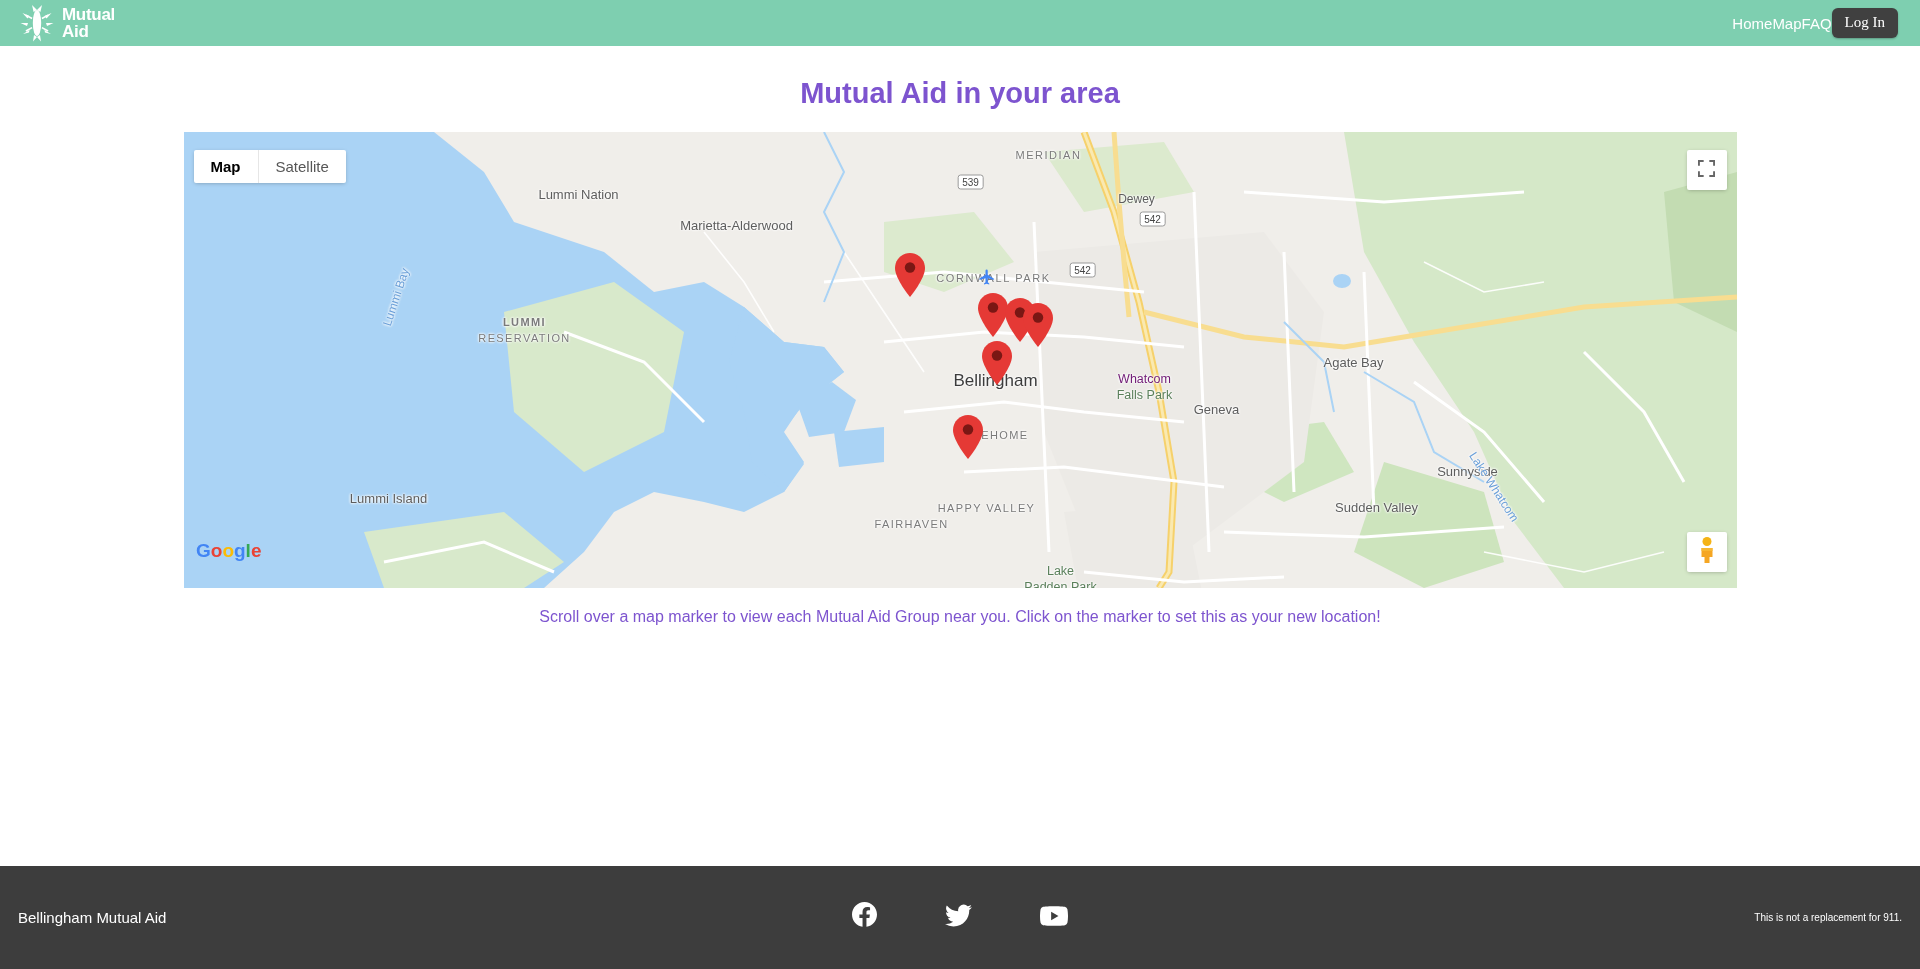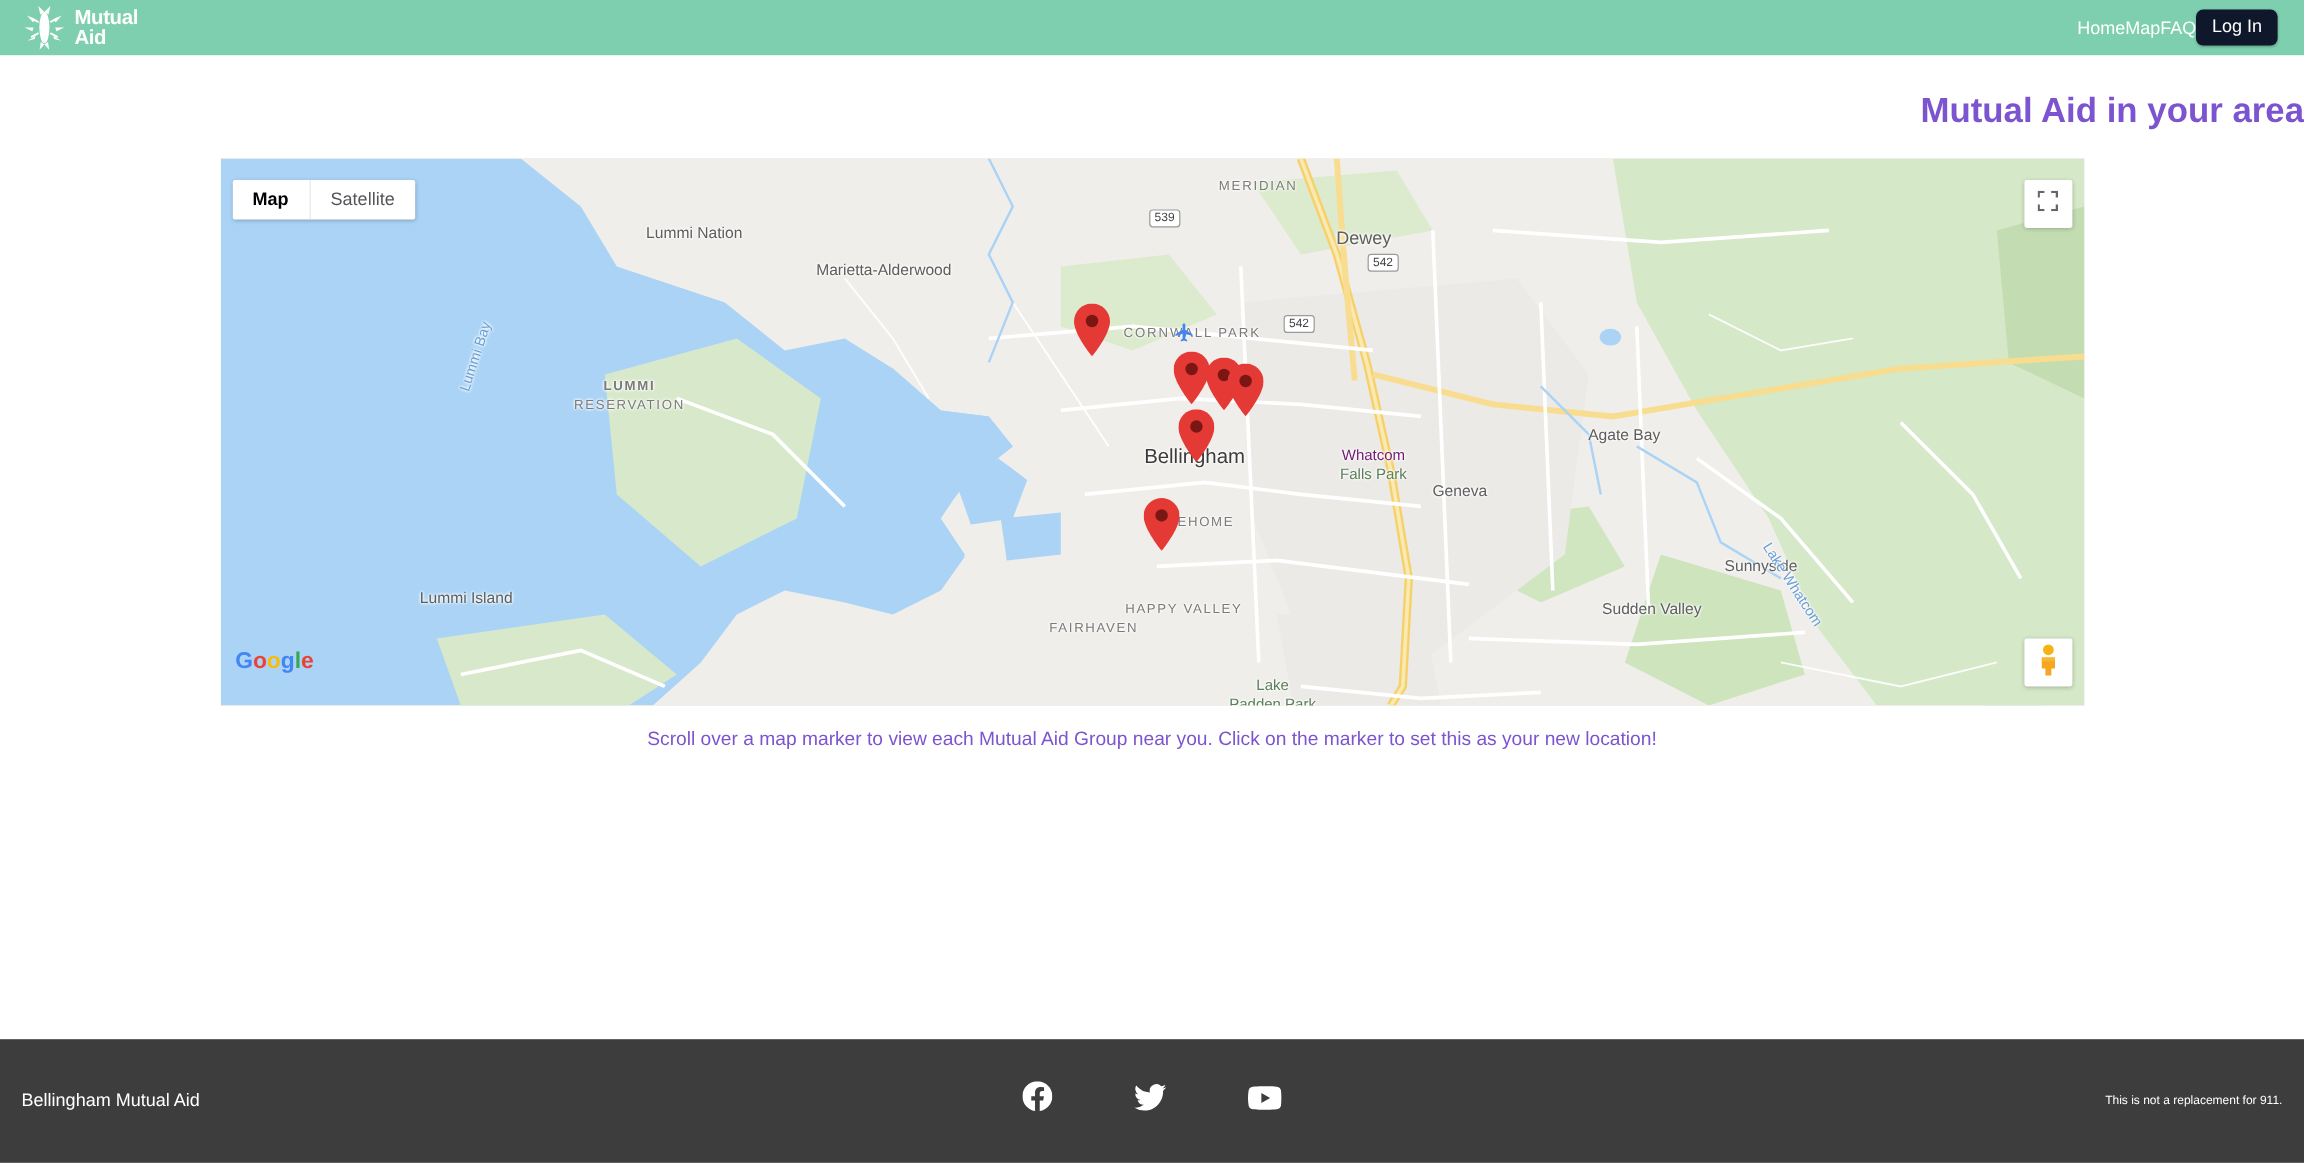--- a/index.html
+++ b/index.html
@@ -38,34 +38,34 @@
     display: flex;
     align-items: center;
   }
   .nav-link {
     color: #ffffff;
     font-size: 15px;
     text-decoration: none;
     cursor: pointer;
   }
   .login-btn {
-    background: #0f172a;
+    background: #404040;
     color: #fff;
     font-size: 15px;
     border: none;
     border-radius: 6px;
     padding: 6px 13px 7px;
     cursor: pointer;
-    font-family: Liberation Sans, sans-serif;
+    font-family: Liberation Serif, serif;
     box-shadow: 0 1px 2px rgba(0,0,0,0.25);
   }
 
   
   .page-title {
-    text-align: right;
+    text-align: center;
     color: #7d54cf;
     font-size: 29px;
     font-weight: bold;
     margin: 0;
     padding: 30px 0 0 0;
     line-height: 34px;
   }
 
   
   .map-wrap {
@@ -305,21 +305,21 @@
         <path d="M1180,240 L1230,270 L1250,320 L1300,350"></path>
         <path d="M1100,190 L1140,230 L1150,280"></path>
       </g>
     </g>
   </svg>
 
   <div id="map-labels" style="position:absolute;inset:0;z-index:3;pointer-events:none;">
       <div style="position: absolute; white-space: nowrap; transform: translate(-50%, -50%); left: 395px; top: 62px; font-size: 13px; color: rgb(93, 93, 93); font-weight: normal; text-shadow: rgb(255, 255, 255) 0px 0px 3px, rgb(255, 255, 255) 0px 0px 3px, rgb(255, 255, 255) 0px 0px 2px;">Lummi Nation</div>
       <div style="position: absolute; white-space: nowrap; transform: translate(-50%, -50%); left: 553px; top: 93px; font-size: 13px; color: rgb(93, 93, 93); font-weight: normal; text-shadow: rgb(255, 255, 255) 0px 0px 3px, rgb(255, 255, 255) 0px 0px 3px, rgb(255, 255, 255) 0px 0px 2px;">Marietta-Alderwood</div>
       <div style="position: absolute; white-space: nowrap; transform: translate(-50%, -50%); left: 865px; top: 23px; font-size: 11px; color: rgb(122, 122, 122); font-weight: normal; letter-spacing: 1.5px; text-shadow: rgb(255, 255, 255) 0px 0px 3px, rgb(255, 255, 255) 0px 0px 3px, rgb(255, 255, 255) 0px 0px 2px;">MERIDIAN</div>
-      <div style="position: absolute; white-space: nowrap; transform: translate(-50%, -50%); left: 953px; top: 67px; font-size: 15px; color: rgb(93, 93, 93); font-weight: normal; text-shadow: rgb(255, 255, 255) 0px 0px 3px, rgb(255, 255, 255) 0px 0px 3px, rgb(255, 255, 255) 0px 0px 2px;">Dewey</div>
+      <div style="position: absolute; white-space: nowrap; transform: translate(-50%, -50%); left: 953px; top: 67px; font-size: 12px; color: rgb(93, 93, 93); font-weight: normal; text-shadow: rgb(255, 255, 255) 0px 0px 3px, rgb(255, 255, 255) 0px 0px 3px, rgb(255, 255, 255) 0px 0px 2px;">Dewey</div>
       <div style="position: absolute; white-space: nowrap; transform: translate(-50%, -50%); left: 810px; top: 146px; font-size: 11px; color: rgb(122, 122, 122); font-weight: normal; letter-spacing: 1.6px; text-shadow: rgb(255, 255, 255) 0px 0px 3px, rgb(255, 255, 255) 0px 0px 3px, rgb(255, 255, 255) 0px 0px 2px;">CORNWALL PARK</div>
       <div style="position: absolute; white-space: nowrap; transform: translate(-50%, -50%) rotate(-72deg); left: 212px; top: 165px; font-size: 12px; color: rgb(106, 159, 216); font-weight: normal; text-shadow: rgb(255, 255, 255) 0px 0px 3px, rgb(255, 255, 255) 0px 0px 3px, rgb(255, 255, 255) 0px 0px 2px;">Lummi Bay</div>
       <div style="position: absolute; white-space: nowrap; transform: translate(-50%, -50%); left: 341px; top: 190px; font-size: 11px; color: rgb(122, 122, 122); font-weight: bold; letter-spacing: 1.4px; text-shadow: rgb(255, 255, 255) 0px 0px 3px, rgb(255, 255, 255) 0px 0px 3px, rgb(255, 255, 255) 0px 0px 2px;">LUMMI</div>
       <div style="position: absolute; white-space: nowrap; transform: translate(-50%, -50%); left: 341px; top: 206px; font-size: 11px; color: rgb(122, 122, 122); font-weight: normal; letter-spacing: 1.4px; text-shadow: rgb(255, 255, 255) 0px 0px 3px, rgb(255, 255, 255) 0px 0px 3px, rgb(255, 255, 255) 0px 0px 2px;">RESERVATION</div>
       <div style="position: absolute; white-space: nowrap; transform: translate(-50%, -50%); left: 1170px; top: 230px; font-size: 13px; color: rgb(93, 93, 93); font-weight: normal; text-shadow: rgb(255, 255, 255) 0px 0px 3px, rgb(255, 255, 255) 0px 0px 3px, rgb(255, 255, 255) 0px 0px 2px;">Agate Bay</div>
       <div style="position: absolute; white-space: nowrap; transform: translate(-50%, -50%); left: 961px; top: 247px; font-size: 12.5px; color: #701a75; font-weight: normal; text-shadow: rgb(255, 255, 255) 0px 0px 3px, rgb(255, 255, 255) 0px 0px 3px, rgb(255, 255, 255) 0px 0px 2px;">Whatcom</div>
       <div style="position: absolute; white-space: nowrap; transform: translate(-50%, -50%); left: 961px; top: 263px; font-size: 12.5px; color: rgb(90, 127, 90); font-weight: normal; text-shadow: rgb(255, 255, 255) 0px 0px 3px, rgb(255, 255, 255) 0px 0px 3px, rgb(255, 255, 255) 0px 0px 2px;">Falls Park</div>
       <div style="position: absolute; white-space: nowrap; transform: translate(-50%, -50%); left: 812px; top: 249px; font-size: 17px; color: rgb(60, 60, 60); font-weight: normal; text-shadow: rgb(255, 255, 255) 0px 0px 3px, rgb(255, 255, 255) 0px 0px 3px, rgb(255, 255, 255) 0px 0px 2px;">Bellingham</div>
       <div style="position: absolute; white-space: nowrap; transform: translate(-50%, -50%); left: 1033px; top: 277px; font-size: 13px; color: rgb(93, 93, 93); font-weight: normal; text-shadow: rgb(255, 255, 255) 0px 0px 3px, rgb(255, 255, 255) 0px 0px 3px, rgb(255, 255, 255) 0px 0px 2px;">Geneva</div>
       <div style="position: absolute; white-space: nowrap; transform: translate(-50%, -50%); left: 205px; top: 366px; font-size: 13px; color: rgb(93, 93, 93); font-weight: normal; text-shadow: rgb(255, 255, 255) 0px 0px 3px, rgb(255, 255, 255) 0px 0px 3px, rgb(255, 255, 255) 0px 0px 2px;">Lummi Island</div>

